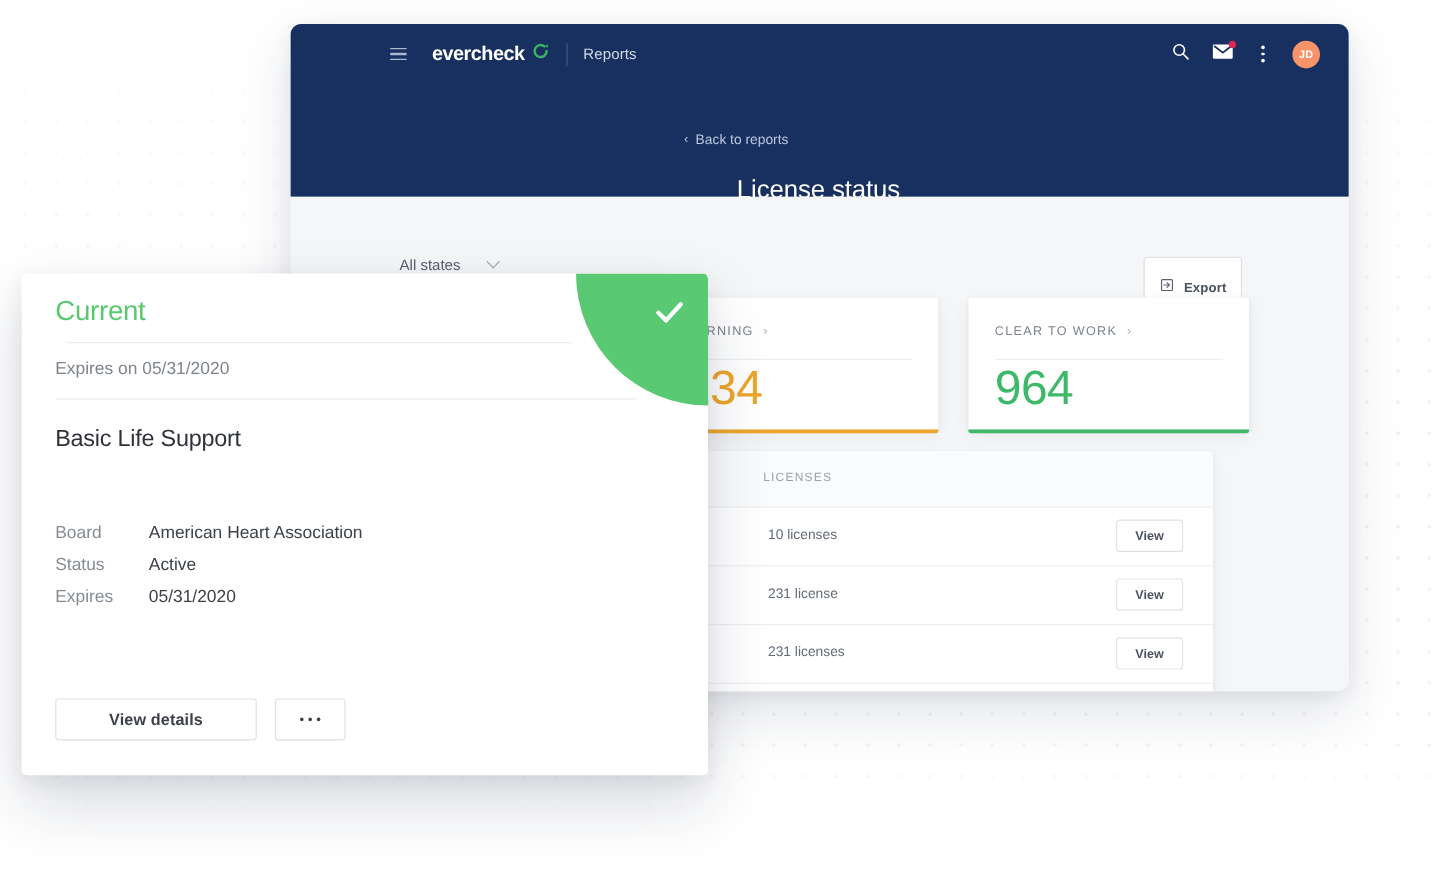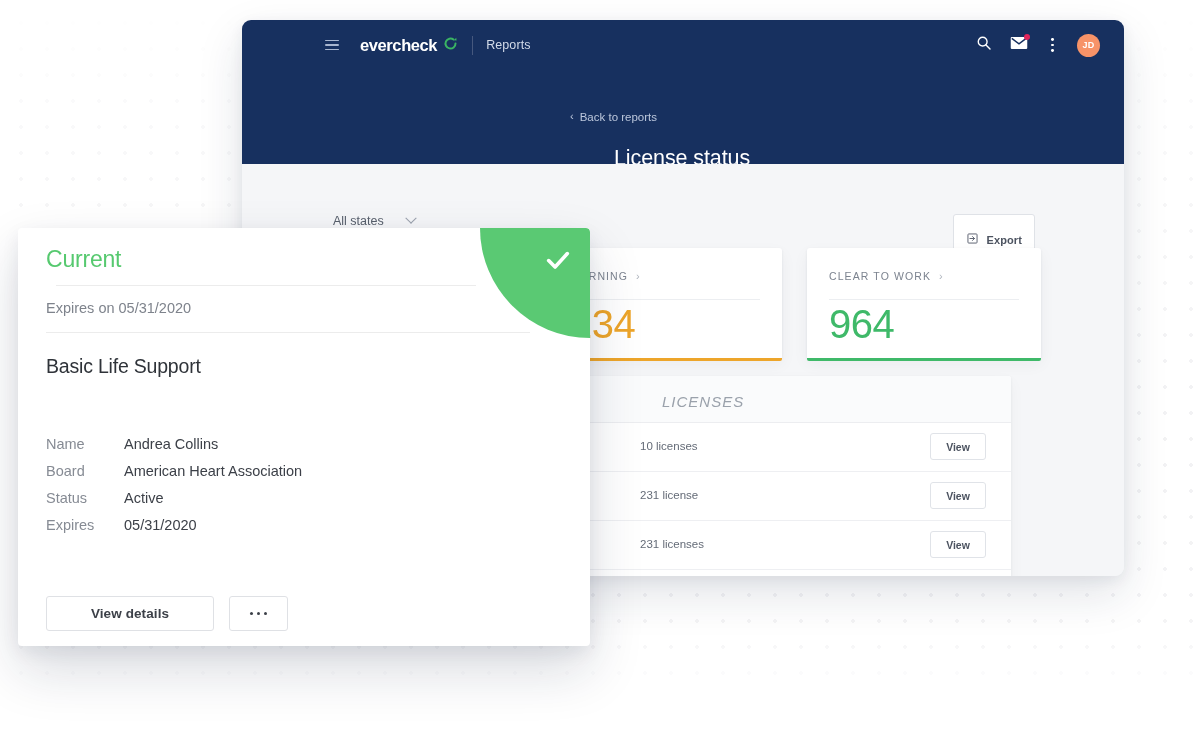--- a/index.html
+++ b/index.html
@@ -245,25 +245,24 @@
     overflow: hidden;
   }
   .table-head {
     height: 46px;
     background: #fafbfc;
     border-bottom: 1px solid #ecedf0;
     position: relative;
   }
   .table-head .col-licenses {
     position: absolute;
-    left: 444px; top: 17px;
-    font-size: 15px;
+    left: 418px; top: 17px;
+    font-size: 10px;
     color: #9aa1ab;
     letter-spacing: 1px;
-    font-style: italic;
   }
   .table-row {
     height: 48px;
     border-bottom: 1px solid #eeeff2;
     position: relative;
   }
   .table-row:last-child { border-bottom: none; }
   .table-row .cell-licenses {
     position: absolute;
     left: 422px; top: 17px;
@@ -352,21 +351,21 @@
     flex: 0 0 78px;
     font-size: 14.5px;
     color: #868b94;
   }
   .dc-field-row .v {
     font-size: 14.5px;
     color: #3c4048;
   }
   .dc-actions {
     position: absolute;
-    left: 28px; top: 368px;
+    left: 28px; top: 354px;
     display: flex;
     gap: 15px;
     text-align: right;
   }
   .btn-outline {
     height: 35px;
     border: 1px solid #dfe1e5;
     border-radius: 3px;
     background: #ffffff;
     display: flex; align-items: center; justify-content: center;
@@ -535,24 +534,20 @@
   </div>
 
   <div class="dc-status">Current</div>
   <div class="dc-rule-1"></div>
   <div class="dc-expires-top">Expires on 05/31/2020</div>
   <div class="dc-rule-2"></div>
   <div class="dc-name">Basic Life Support</div>
 
   <div class="dc-fields">
     <div class="dc-field-row">
-      <span class="k">Name</span>
-      <span class="v">Andrea Collins</span>
-    </div>
-    <div class="dc-field-row">
       <span class="k">Board</span>
       <span class="v">American Heart Association</span>
     </div>
     <div class="dc-field-row">
       <span class="k">Status</span>
       <span class="v">Active</span>
     </div>
     <div class="dc-field-row">
       <span class="k">Expires</span>
       <span class="v">05/31/2020</span>

